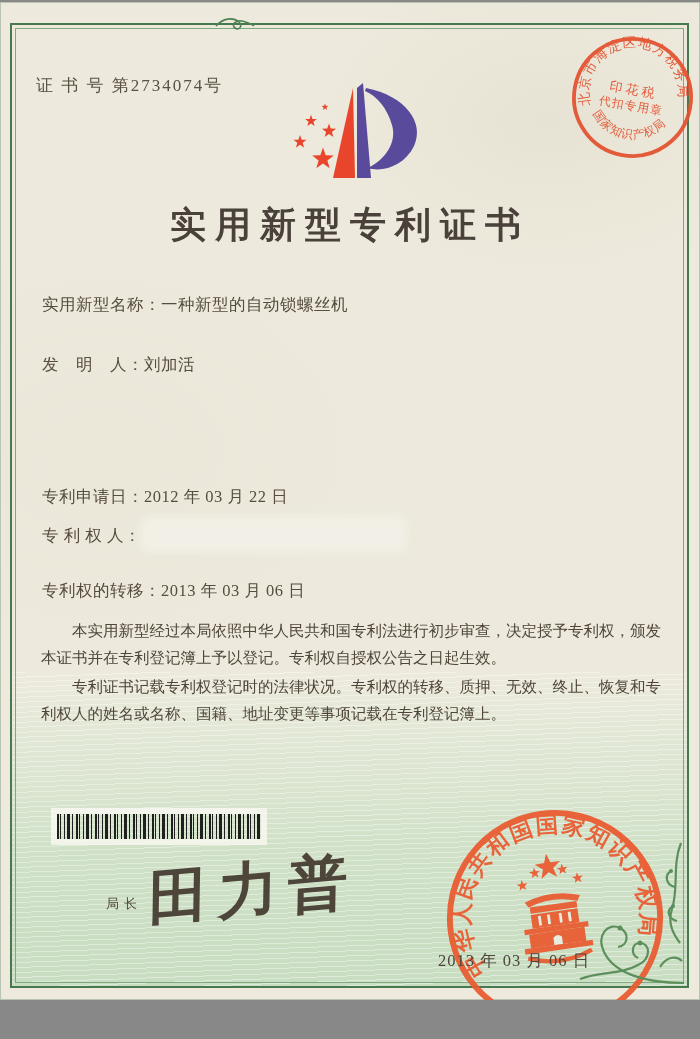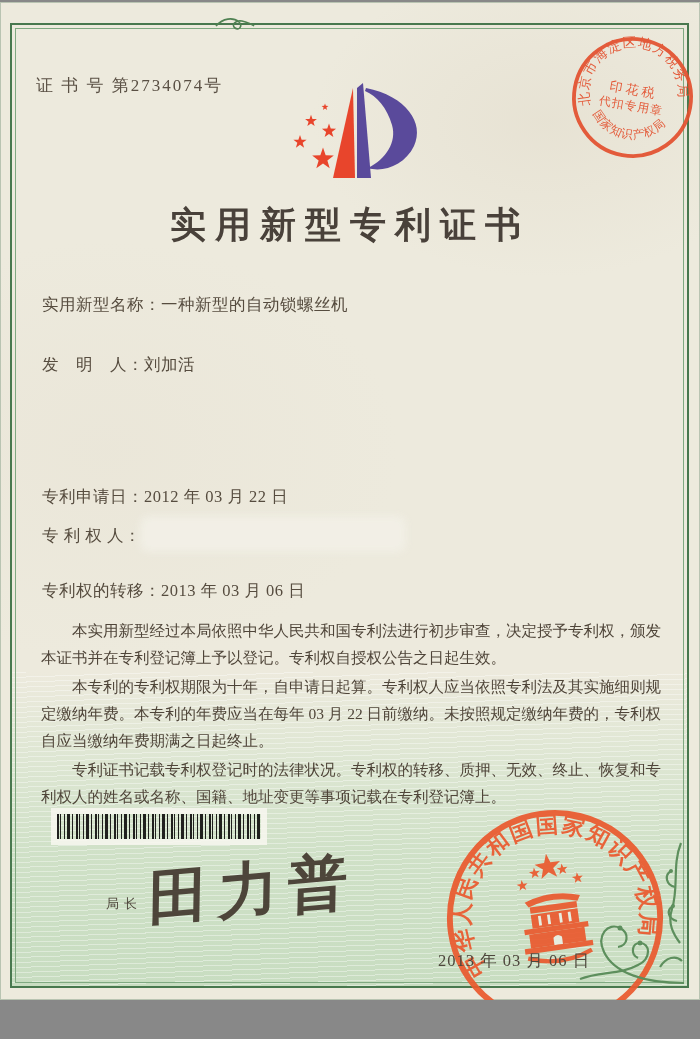--- a/index.html
+++ b/index.html
@@ -114,21 +114,20 @@
   </div>
   <div class="field-row" style="top:521px">
     <span class="field-label">专 利 权 人：</span><span class="redaction"></span>
   </div>
   <div class="field-row" style="top:578px">
     <span class="field-label">专利权的转移：</span><span class="field-value">2013 年 03 月 06 日</span>
   </div>
 
   <div class="paragraphs">
     <p>本实用新型经过本局依照中华人民共和国专利法进行初步审查，决定授予专利权，颁发本证书并在专利登记簿上予以登记。专利权自授权公告之日起生效。</p>
-    <p>本专利的专利权期限为十年，自申请日起算。专利权人应当依照专利法及其实施细则规定缴纳年费。本专利的年费应当在每年 03 月 22 日前缴纳。未按照规定缴纳年费的，专利权自应当缴纳年费期满之日起终止。</p>
     <p>专利证书记载专利权登记时的法律状况。专利权的转移、质押、无效、终止、恢复和专利权人的姓名或名称、国籍、地址变更等事项记载在专利登记簿上。</p>
   </div>
 
   <div class="barcode"></div>
 
   <div class="director-label">局长</div>
   <div class="signature">田力普</div>
 
   <svg class="issue-seal" viewBox="0 0 220 220">
     <defs>

